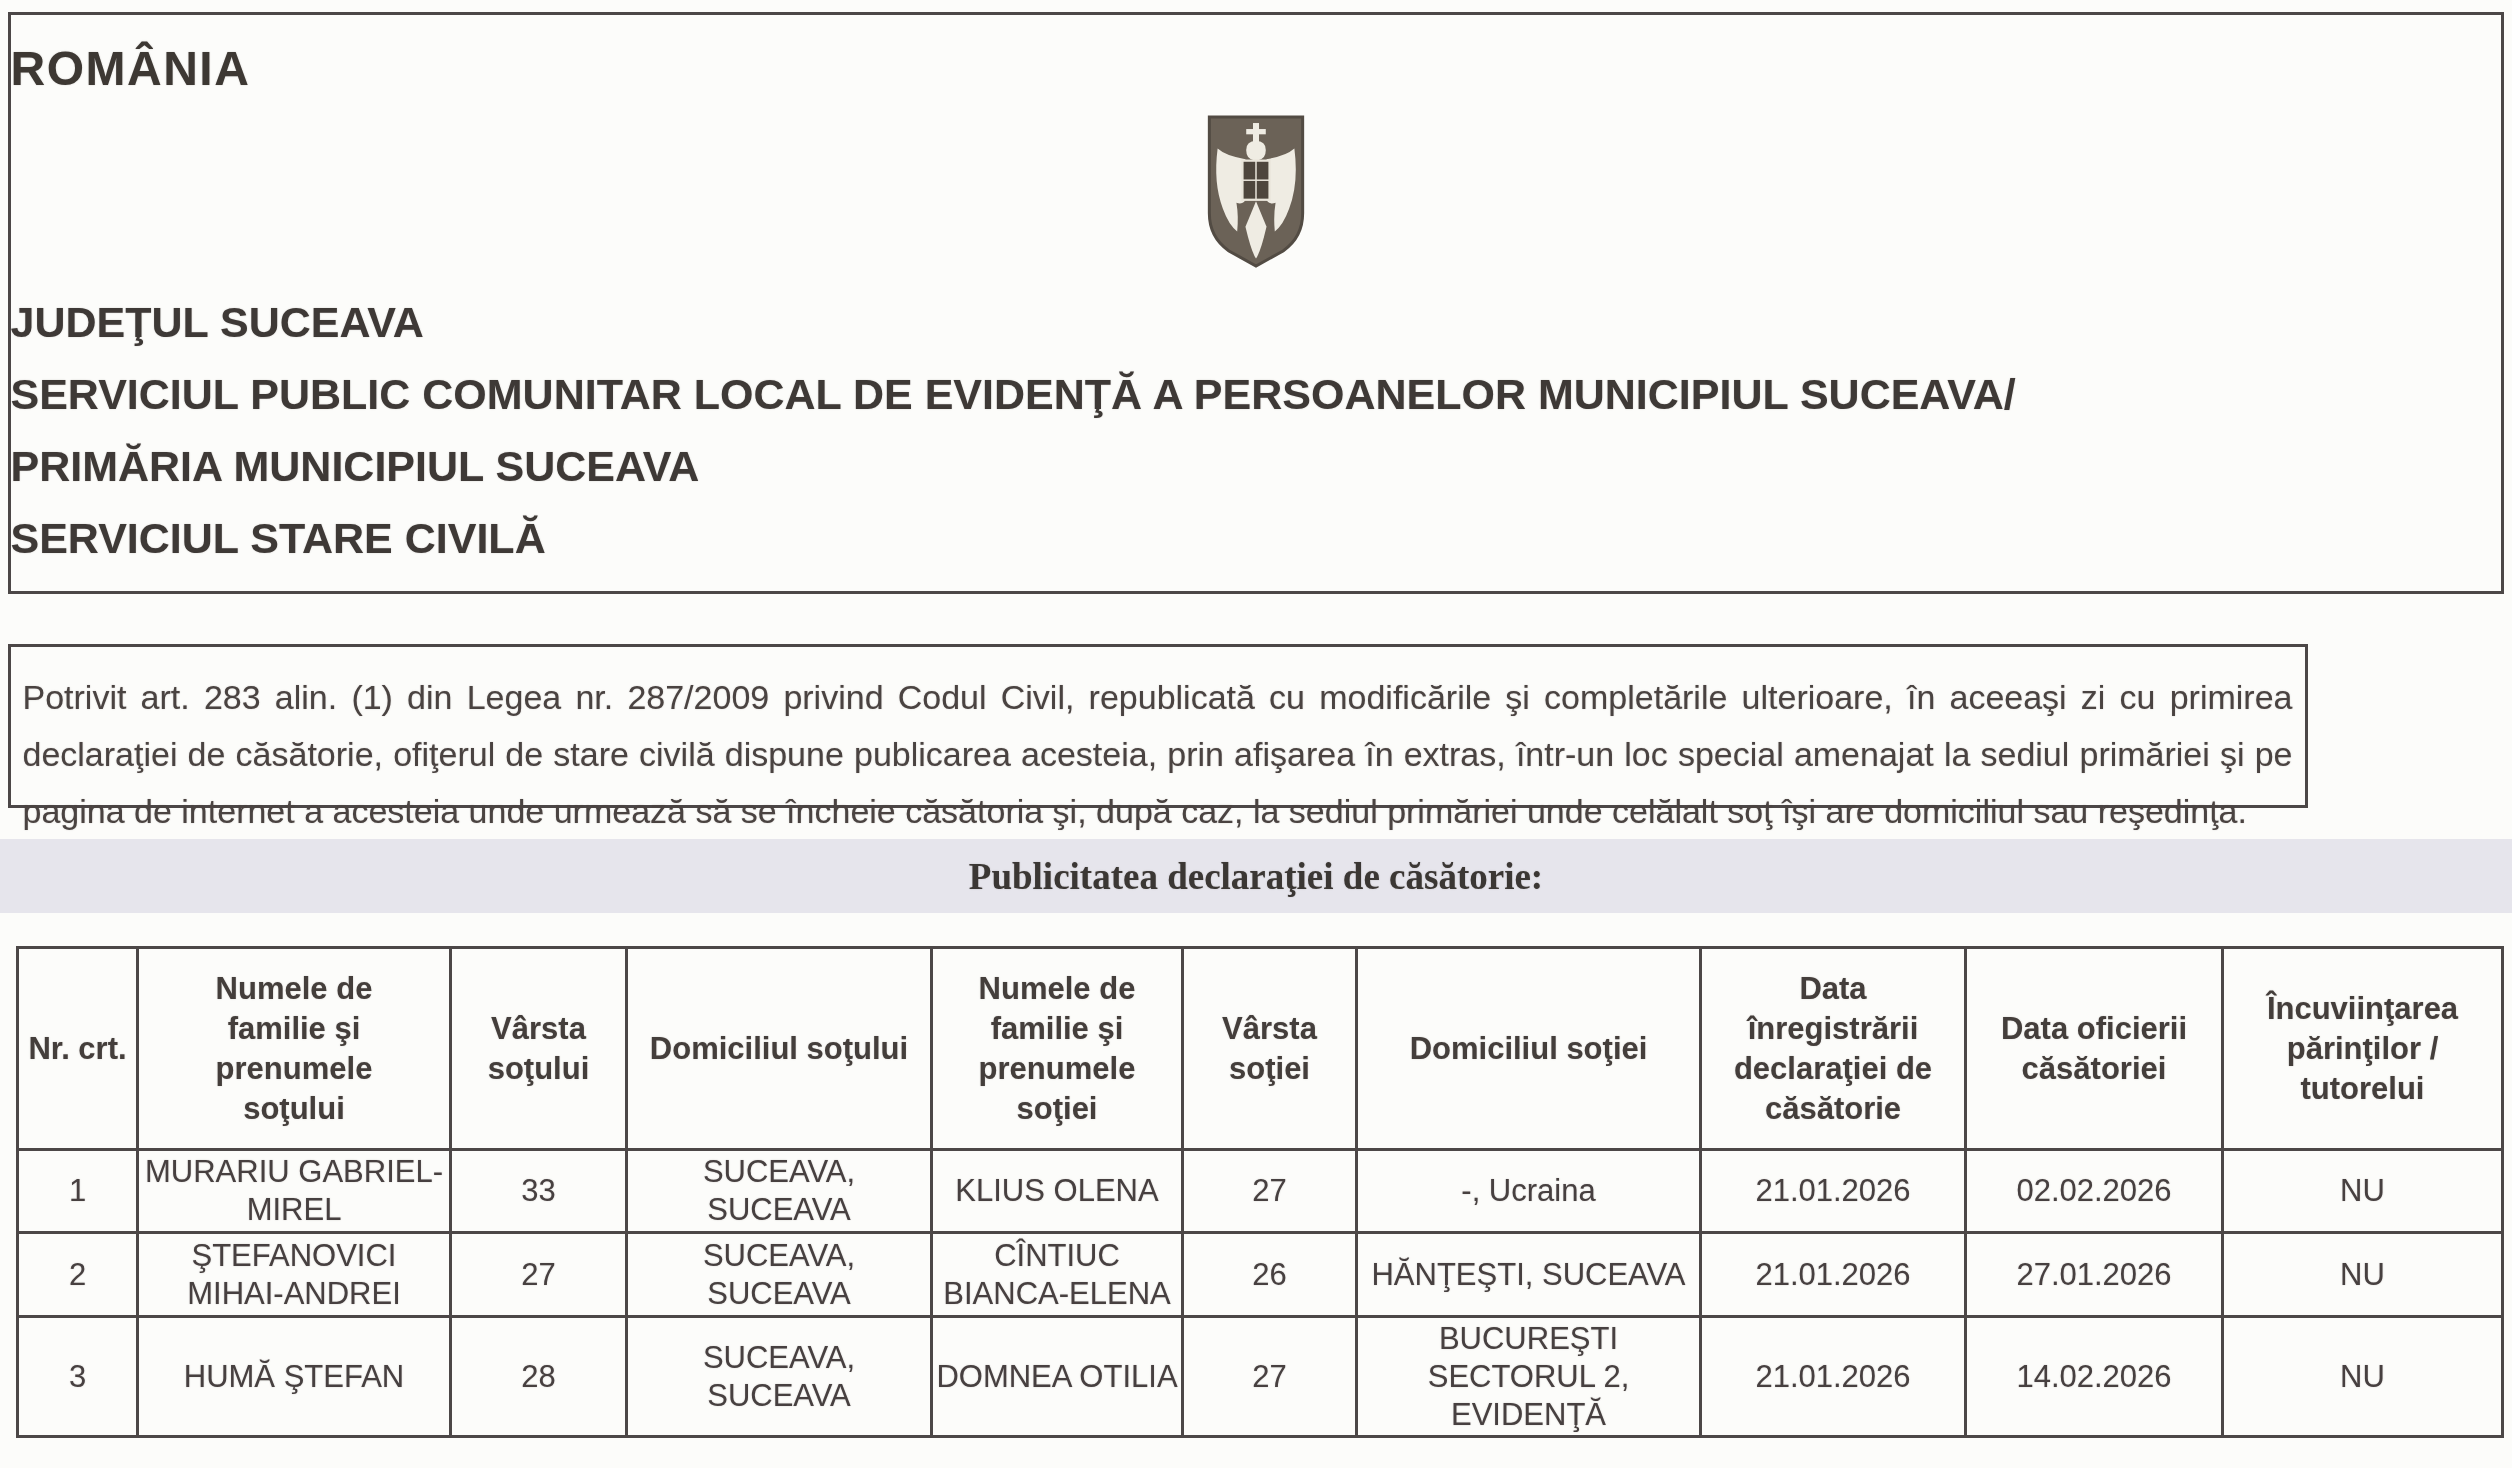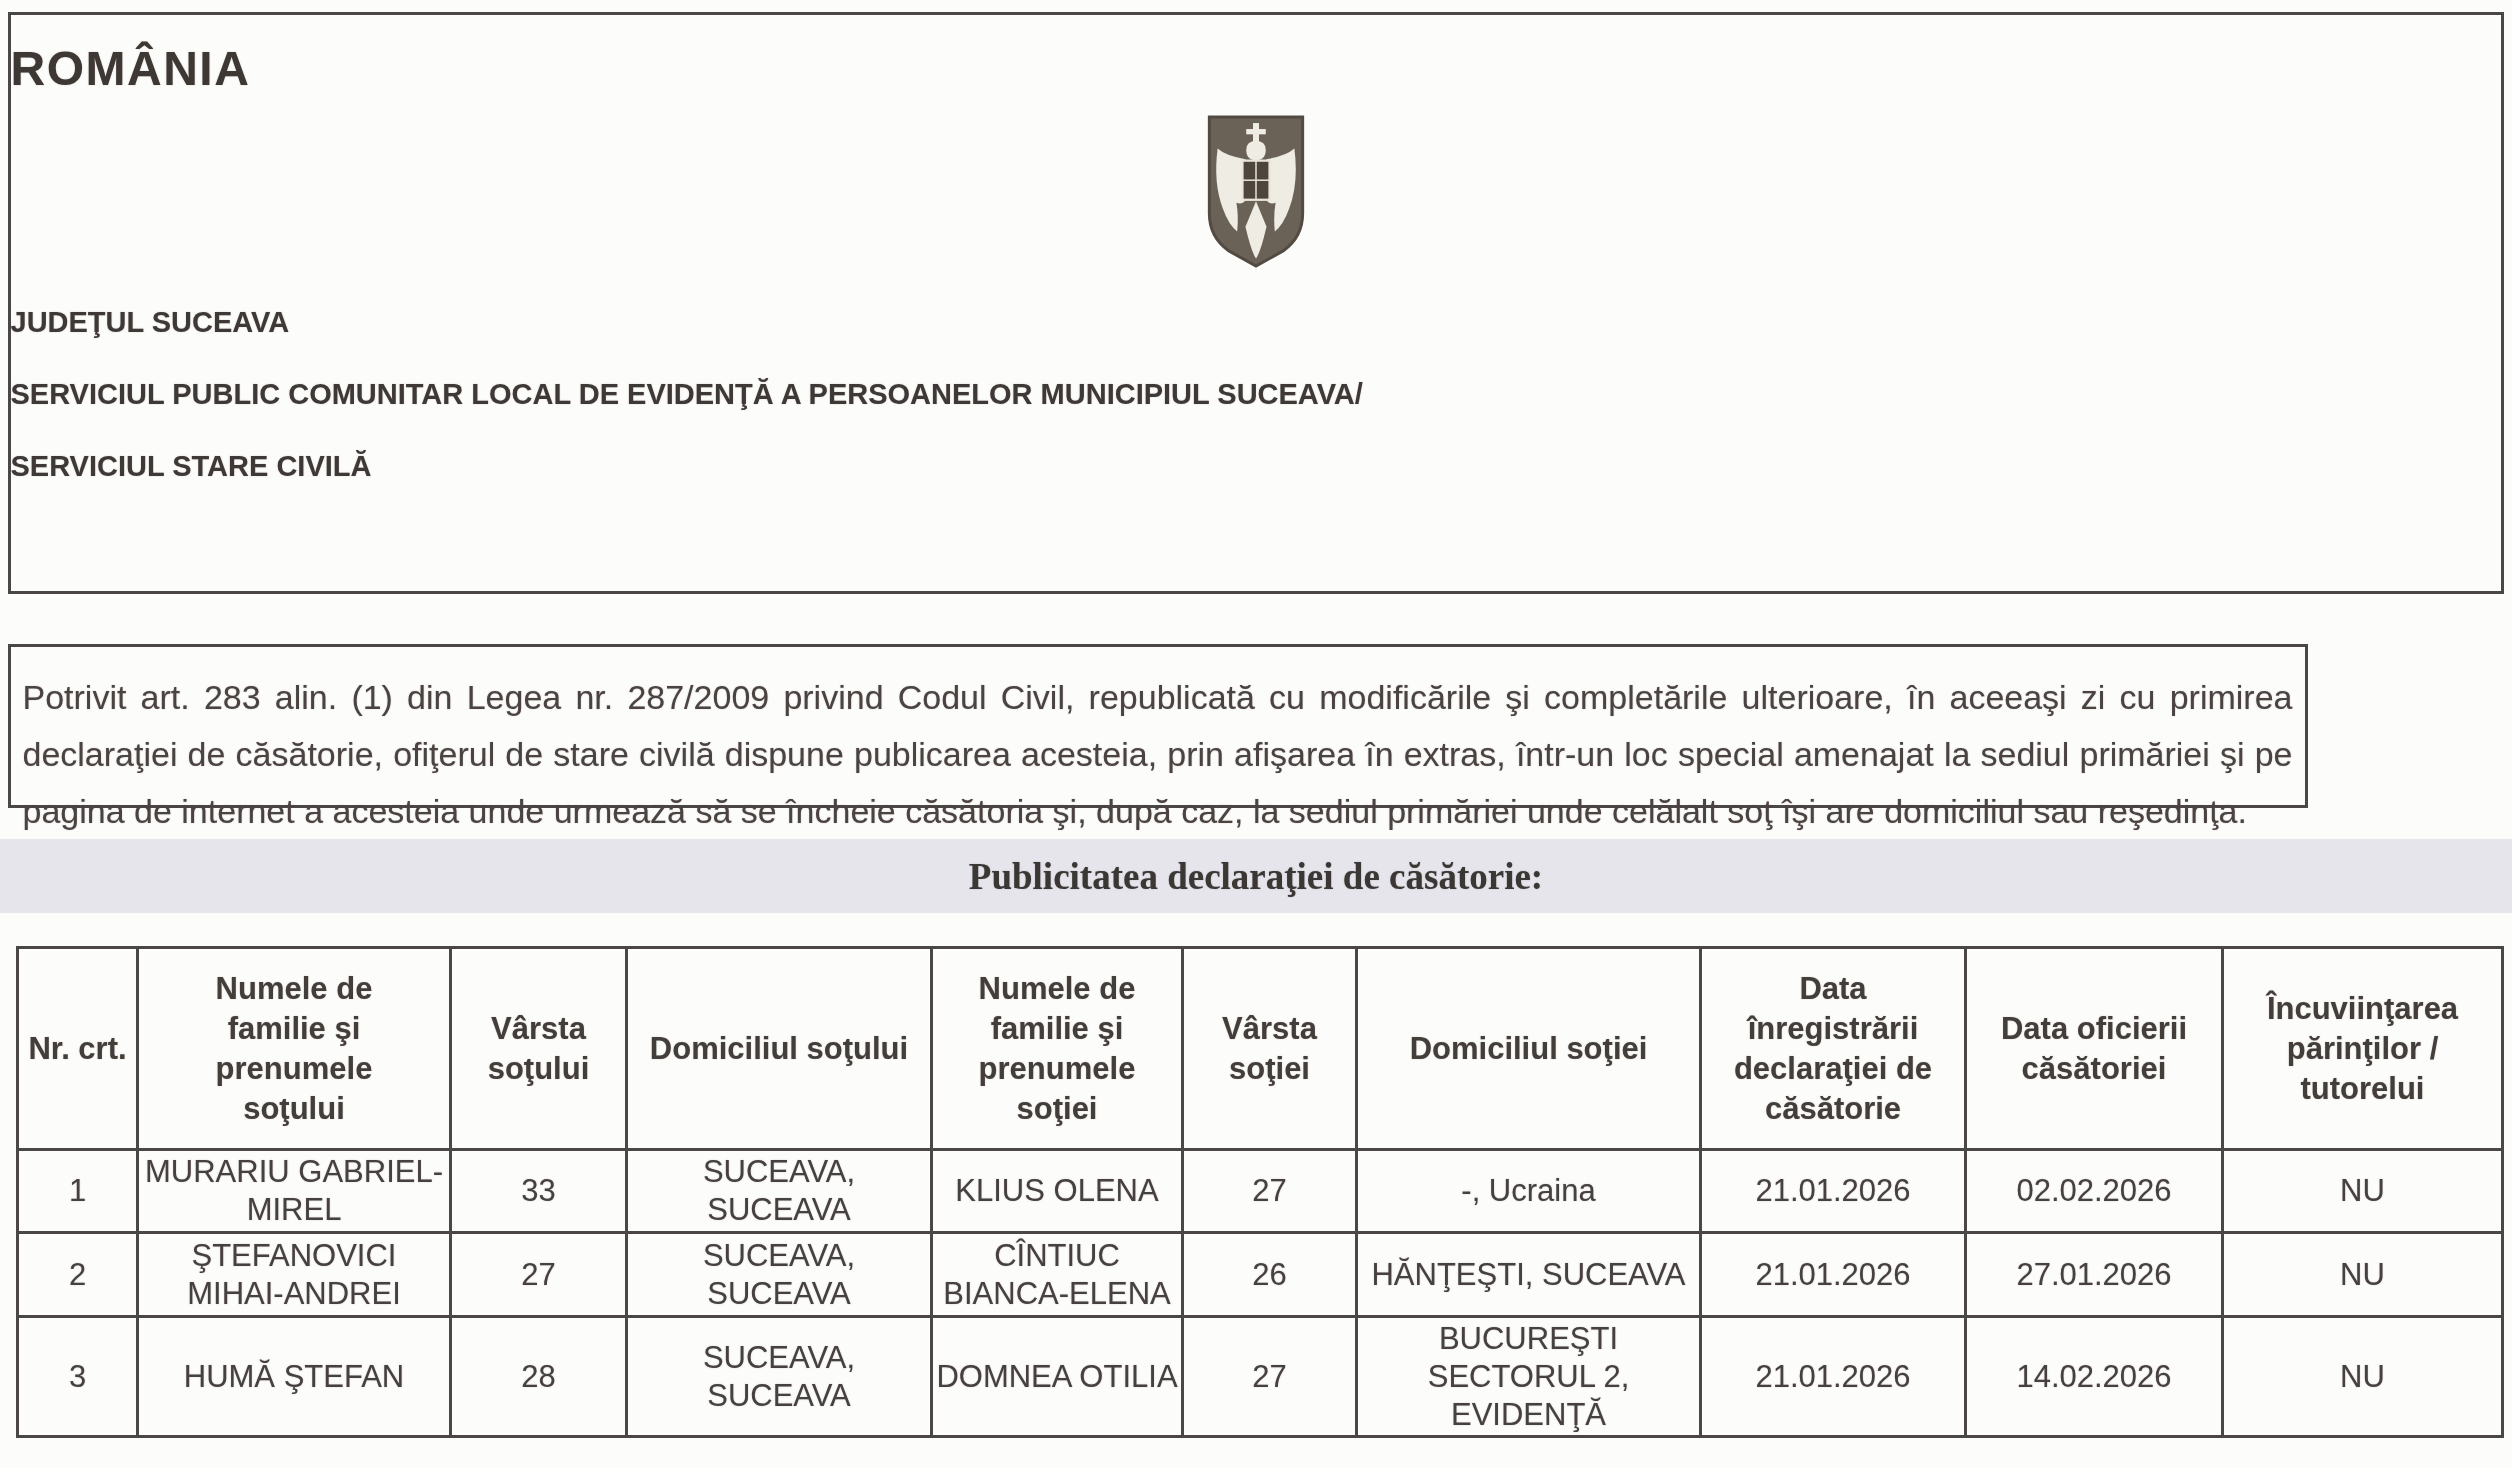--- a/index.html
+++ b/index.html
@@ -13,21 +13,21 @@
   }
   
   .header-box {
     position:absolute; left:7.5px; top:12px; width:2496px; height:582px;
     border:3px solid #4c4747; box-sizing:border-box; text-align:left;
   }
   .country-title {
     margin-top:26px; font-size:48px; font-weight:bold; letter-spacing:1.5px; color:#3d3833;
   }
   .coat { display:block; margin:18px auto 0 auto; }
-  .inst-lines { margin-top:16.6px; font-size:29px; font-weight:bold; line-height:72px; color:#3e3936; }
+  .inst-lines { margin-top:16.6px; font-size:43px; font-weight:bold; line-height:72px; color:#3e3936; }
   
   .law-box {
     position:absolute; left:7.5px; top:644px; width:2300px; height:164px;
     border:3px solid #4c4747; box-sizing:border-box;
     padding:22px 12px 0 12px;
     font-size:34px; line-height:57px; text-align:justify; color:#4a4341;
   }
   
   .section-bar {
     position:absolute; left:0; top:839px; width:2512px; height:74px;
@@ -74,20 +74,21 @@
       <g>
         <rect x="52" y="62" width="36" height="52" fill="#4e463d" stroke="#e9e5da" stroke-width="3"></rect>
         <line x1="70" y1="62" x2="70" y2="114" stroke="#e9e5da" stroke-width="2"></line>
         <line x1="52" y1="88" x2="88" y2="88" stroke="#e9e5da" stroke-width="2"></line>
       </g>
     </svg>
 
     <div class="inst-lines">
       <div>JUDEŢUL SUCEAVA</div>
       <div>SERVICIUL PUBLIC COMUNITAR LOCAL DE EVIDENŢĂ A PERSOANELOR MUNICIPIUL SUCEAVA/</div>
+      <div>PRIMĂRIA MUNICIPIUL SUCEAVA</div>
       <div>SERVICIUL STARE CIVILĂ</div>
     </div>
   </div>
 
   <div class="law-box">
     <span>Potrivit art. 283 alin. (1) din Legea nr. 287/2009 privind Codul Civil, republicată cu modificările şi completările ulterioare, în aceeaşi zi cu primirea declaraţiei de căsătorie, ofiţerul de stare civilă dispune publicarea acesteia, prin afişarea în extras, într-un loc special amenajat la sediul primăriei şi pe pagina de internet a acesteia unde urmează să se încheie căsătoria şi, după caz, la sediul primăriei unde celălalt soţ îşi are domiciliul sau reşedinţa.</span>
   </div>
 
   <div class="section-bar">
     <span class="section-title">Publicitatea declaraţiei de căsătorie:</span>

